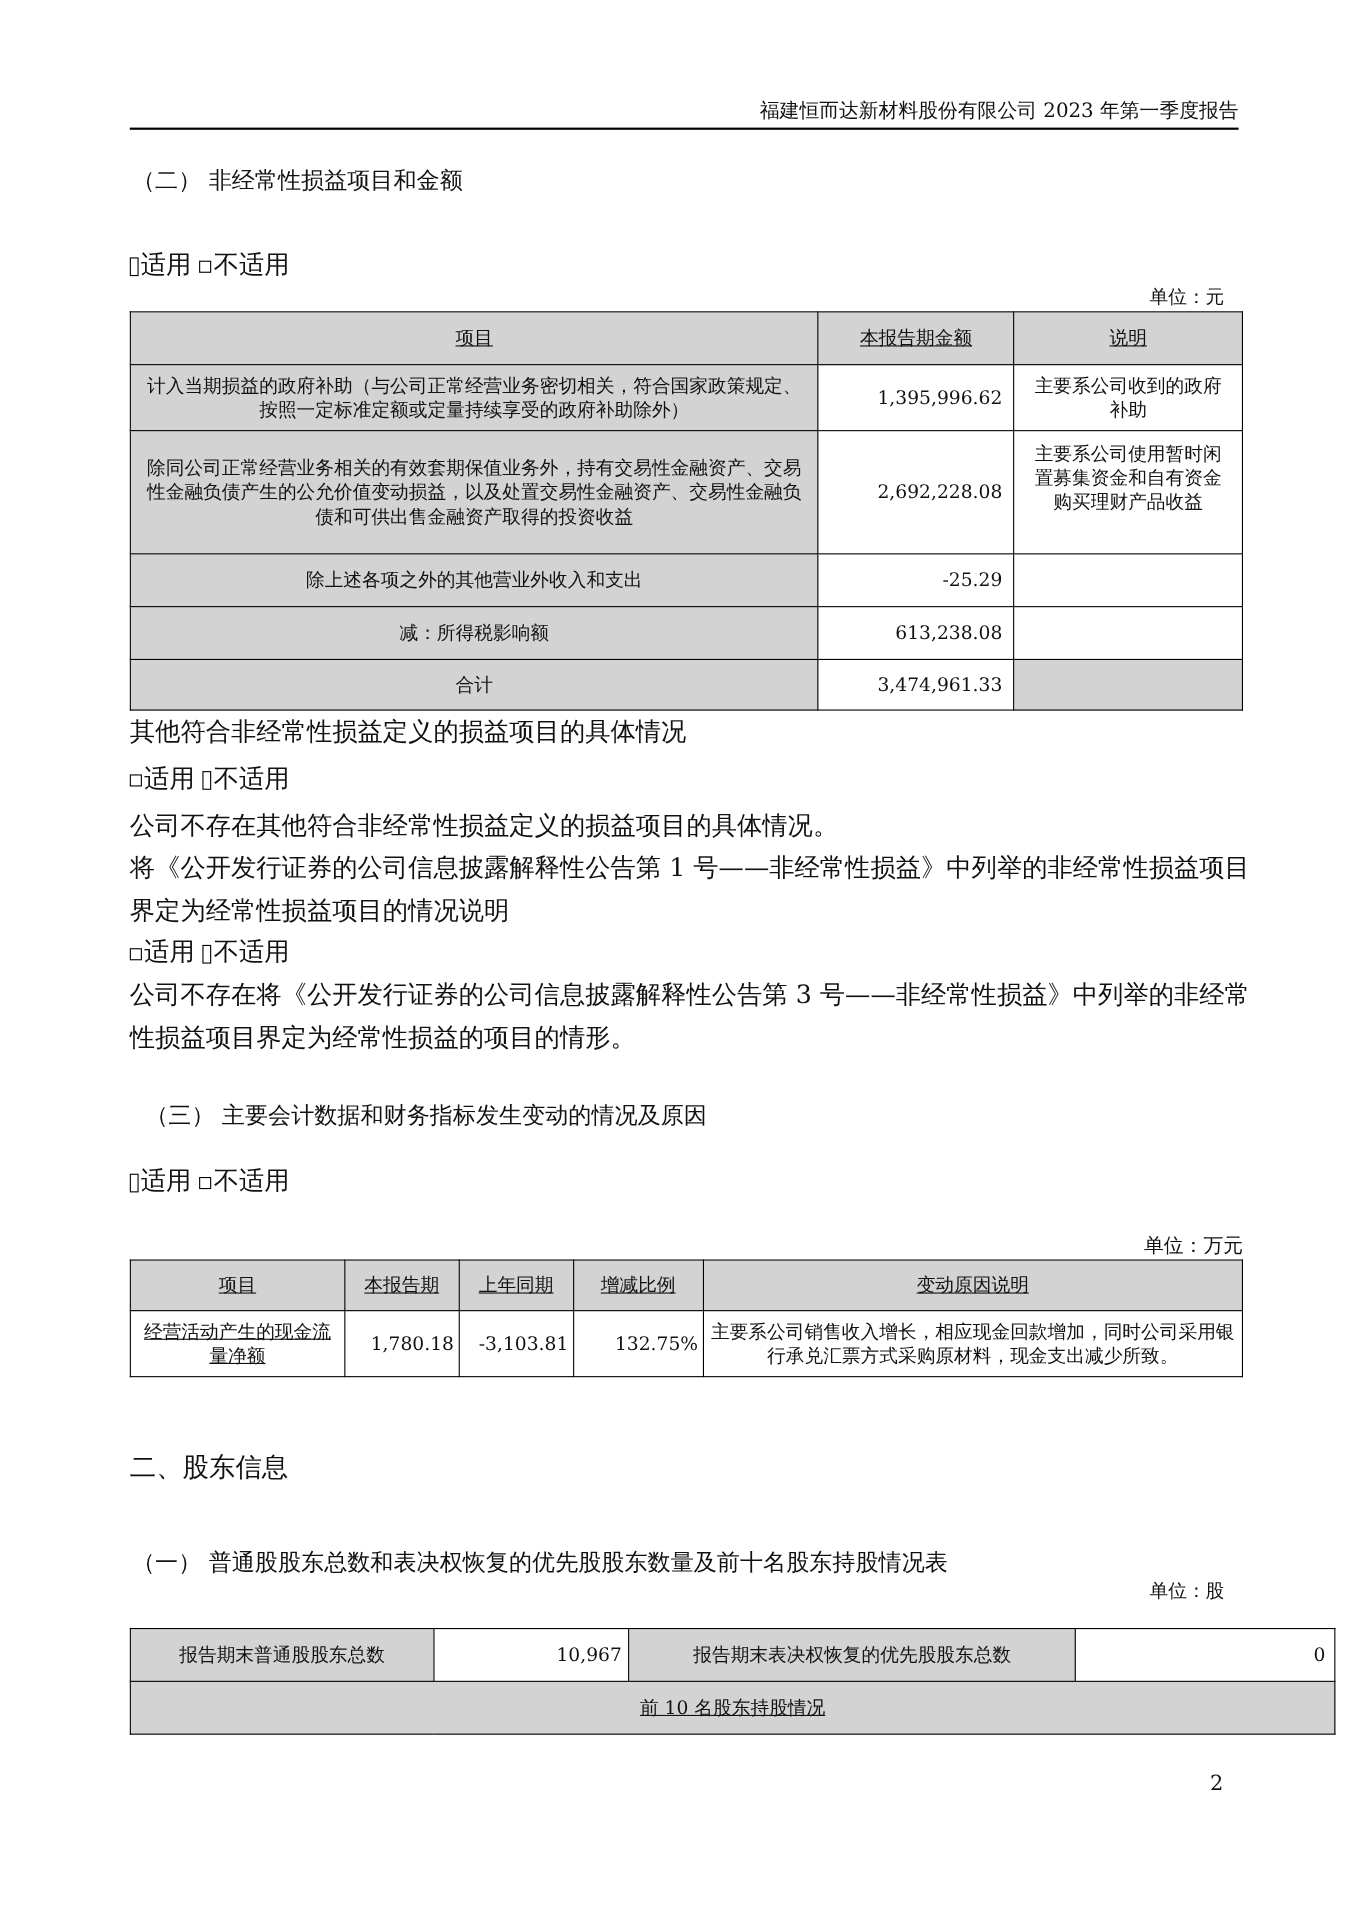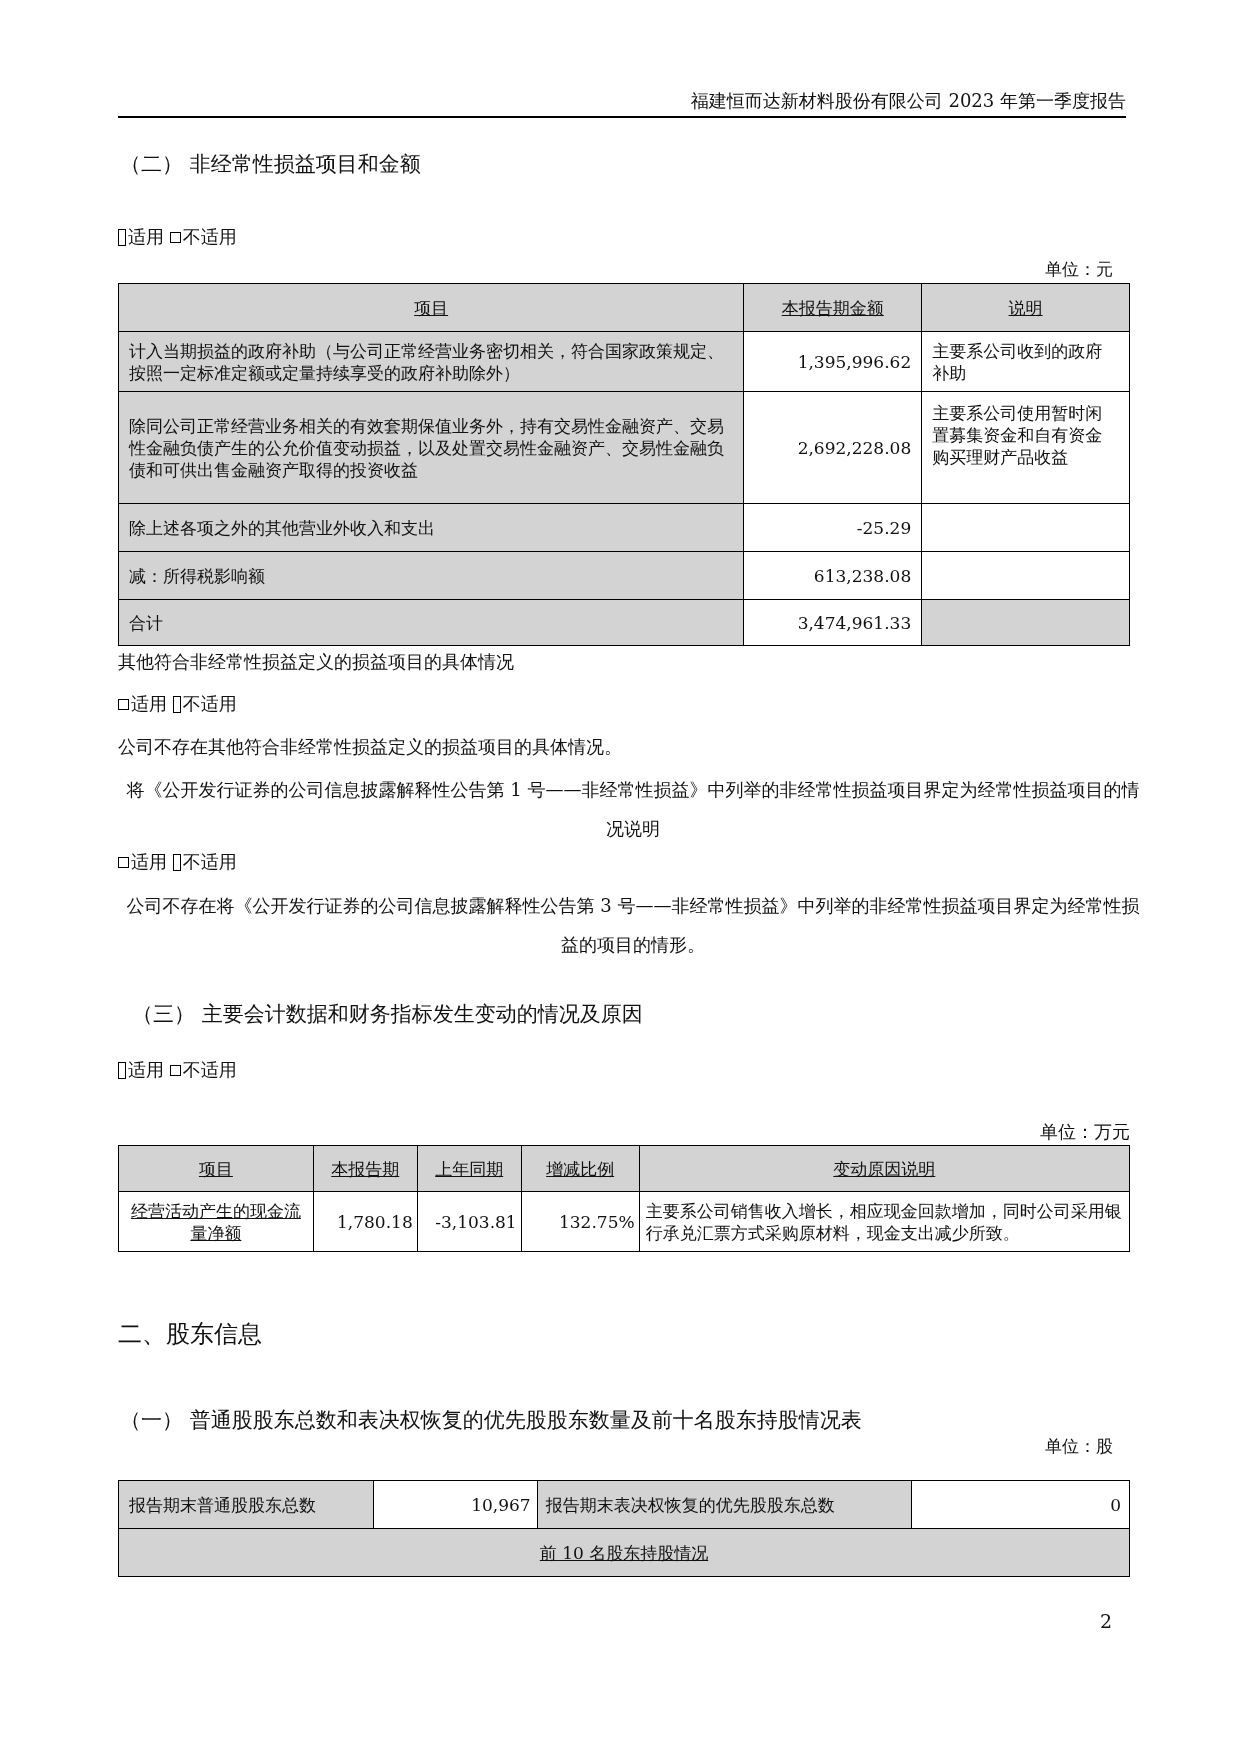--- a/index.html
+++ b/index.html
@@ -2,28 +2,28 @@
 <html><head>
 <meta charset="utf-8">
 <style>
   html, body { margin:0; padding:0; background:#fff; }
   body { width:1240px; height:1754px; position:relative; overflow:hidden;
          font-family:"DejaVu Serif","Liberation Serif",serif; color:#111; }
   .abs { position:absolute; }
   .header { left:118px; top:88px; width:1008px; height:28px; border-bottom:2px solid #000;
             text-align:right; font-size:18px; line-height:26px; }
   .h2 { font-size:21px; }
-  .p { font-size:18px;text-align:center; }
+  .p { font-size:23px; }
   .unit { font-size:17px; text-align:right;font-family:Liberation Serif, serif; }
   table { border-collapse:collapse; position:absolute; font-size:17px; }
   td, th { border:1px solid #000; font-weight:normal; padding:0 10px; line-height:22px; }
   .grey { background:#d3d3d3; }
   .c { text-align:center;text-decoration:underline; }
   .r { text-align:right; }
-  .l { text-align:left; }
+  .l { text-align:center; }
   .box { display:inline-block; width:9px; height:11px; border:1px solid #000; vertical-align:-1px; margin-right:2px; }
   .box.tall { width:6px; height:15px; vertical-align:-3px; }
   .box.sm { width:9px; height:9px; vertical-align:0px; }
 </style>
 </head>
 <body>
 
 <div class="abs header">
   <span>福建恒而达新材料股份有限公司  2023 年第一季度报告</span>
 </div>
@@ -118,21 +118,21 @@
     <td class="r" style="padding:0 4px">132.75%</td>
     <td class="l" style="padding:0 6px">主要系公司销售收入增长，相应现金回款增加，同时公司采用银行承兑汇票方式采购原材料，现金支出减少所致。</td>
   </tr>
 </tbody>
   </table>
 
 <div class="abs" style="left:118px;top:1318px;font-size:24px;">二、股东信息</div>
 <div class="abs h2" style="left:120px;top:1378px;margin-top:28px;">（一） 普通股股东总数和表决权恢复的优先股股东数量及前十名股东持股情况表</div>
 <div class="abs unit" style="left:900px;top:1435px;width:213px;">单位：股</div>
 
-<table style="left:118px;top:1480px;width:1012px;">
+<table style="left:118px;top:1480px;width:1096px;">
   <colgroup>
       <col style="width:255px">
       <col style="width:164px">
       <col style="width:375px">
       <col style="width:218px">
     </colgroup>
   <tbody>
       <tr style="height:48px;">
     <td class="l grey">报告期末普通股股东总数</td>
     <td class="r" style="padding:0 6px">10,967</td>

